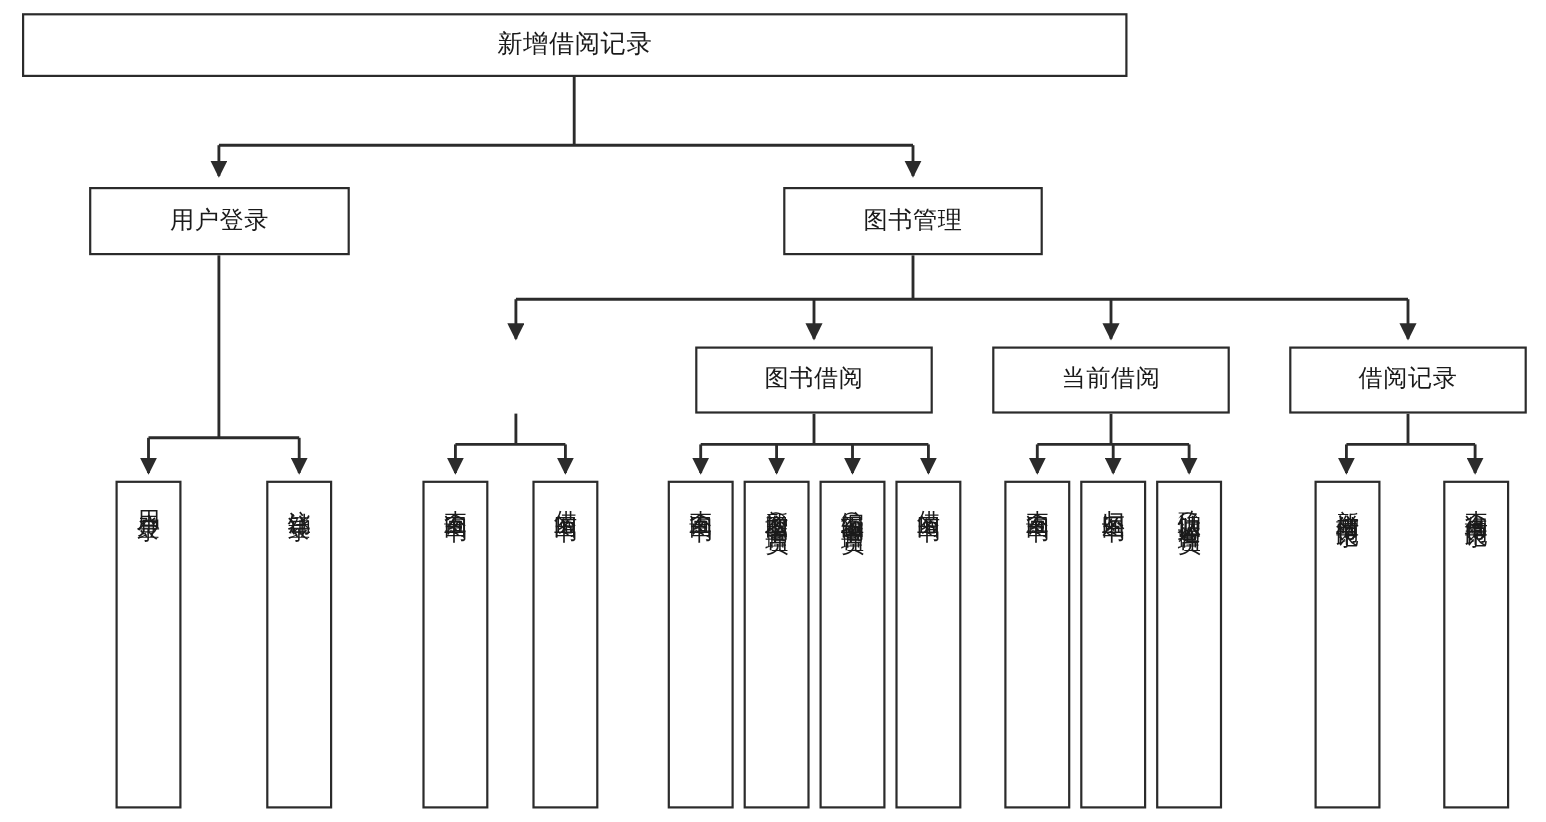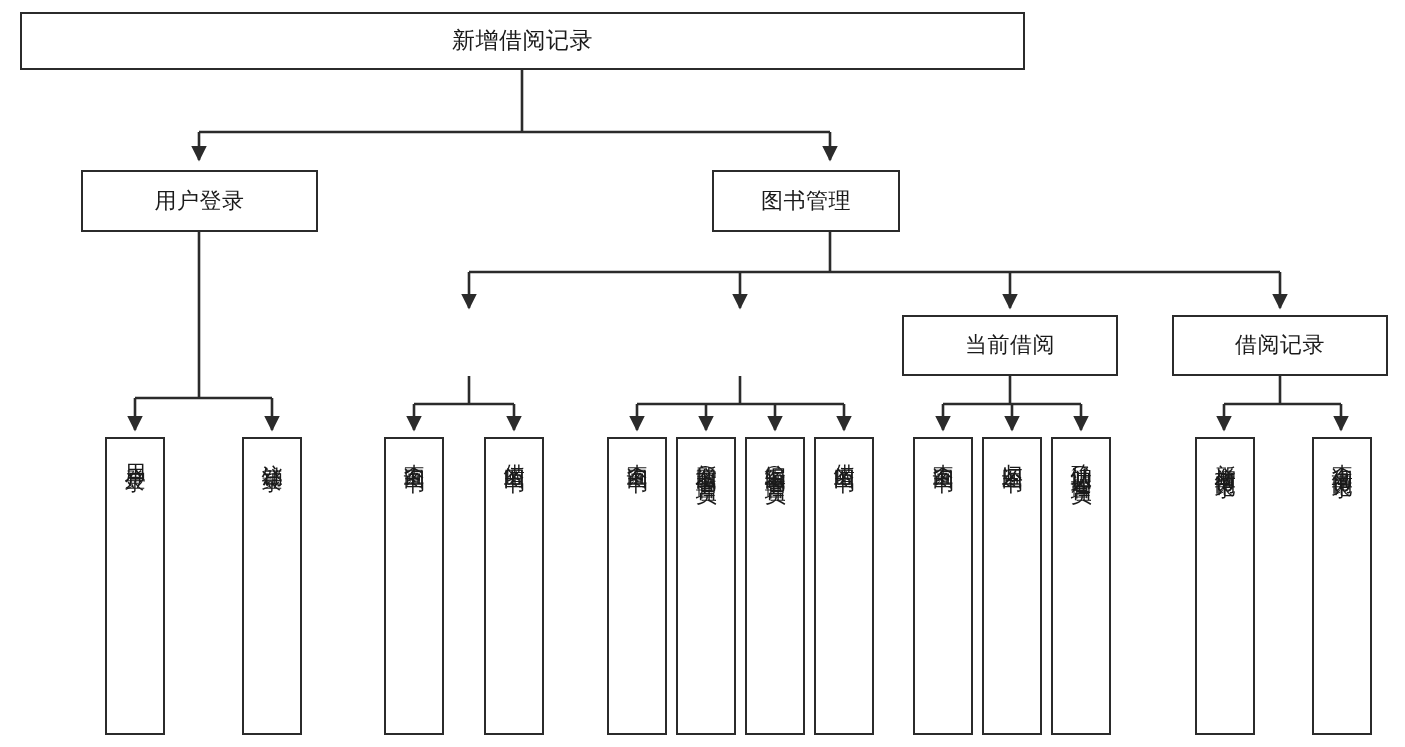--- a/index.html
+++ b/index.html
@@ -130,24 +130,27 @@
     </g>
   </svg>
 
   <div class="node horiz root" style="left:20px; top:12px; width:1005px; height:58px;">
     <span class="label">新增借阅记录</span>
   </div>
 
   <div class="node horiz" style="left:81px; top:170px; width:237px; height:62px;">
     <span class="label">用户登录</span>
   </div>
-  <div class="node horiz" style="left:712px; top:170px; width:188px; height:62px;">
+  <div class="node horiz" style="left:712px; top:170px; width:236px; height:62px;">
     <span class="label">图书管理</span>
   </div>
 
+  <div class="node horiz" style="left:632px; top:315px; width:216px; height:61px;">
+    <span class="label">图书借阅</span>
+  </div>
   <div class="node horiz" style="left:1172px; top:315px; width:216px; height:61px;">
     <span class="label">借阅记录</span>
   </div>
   <div class="node horiz" style="left:902px; top:315px; width:216px; height:61px;">
     <span class="label">当前借阅</span>
   </div>
 
   <div class="node vert" style="left:105px; top:437px; width:60px; height:298px;">
     <span class="label">用户登录</span>
   </div>

